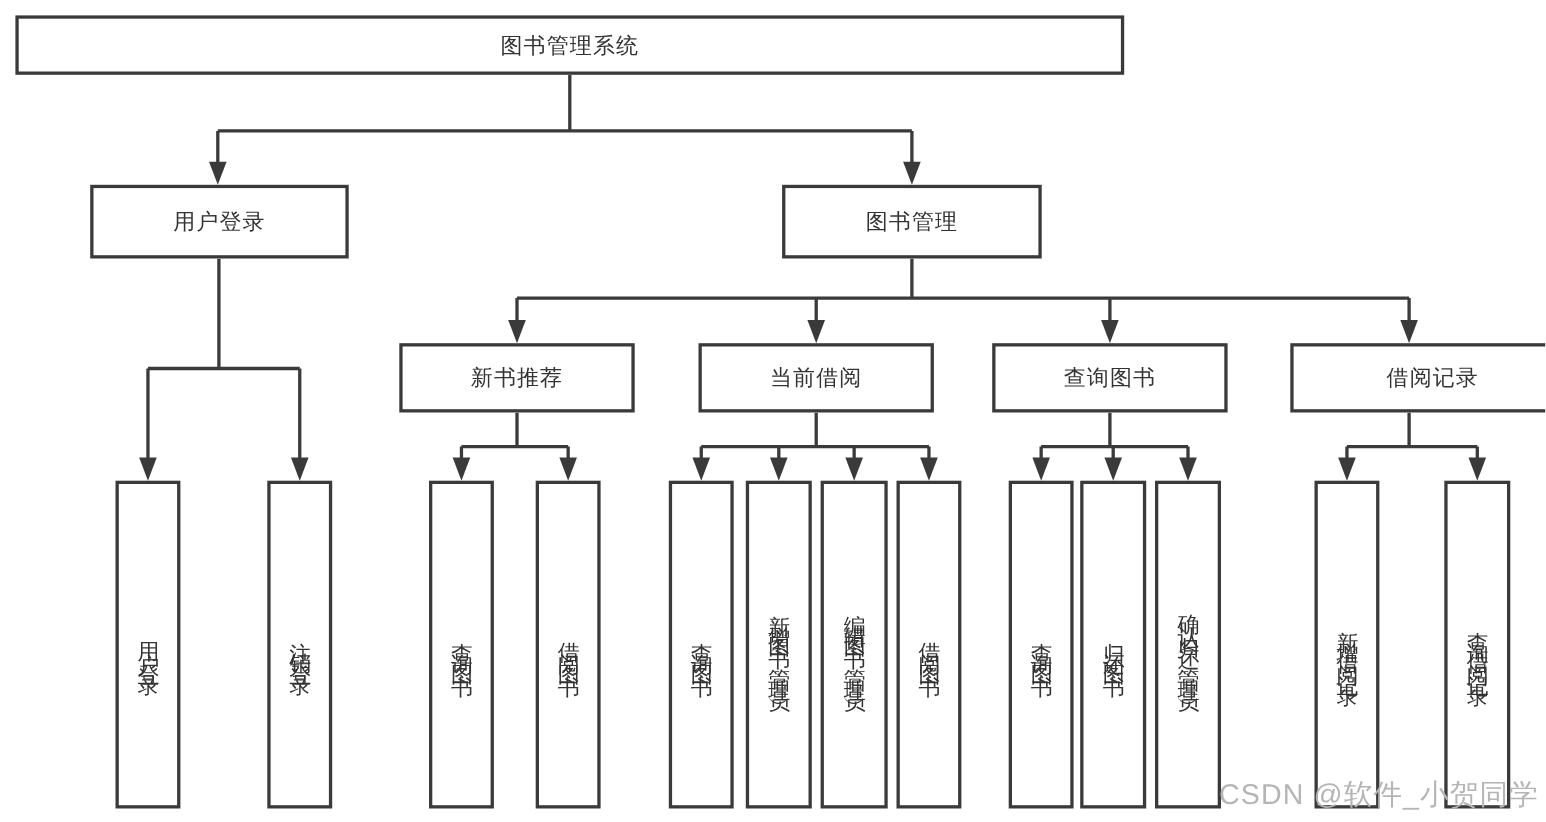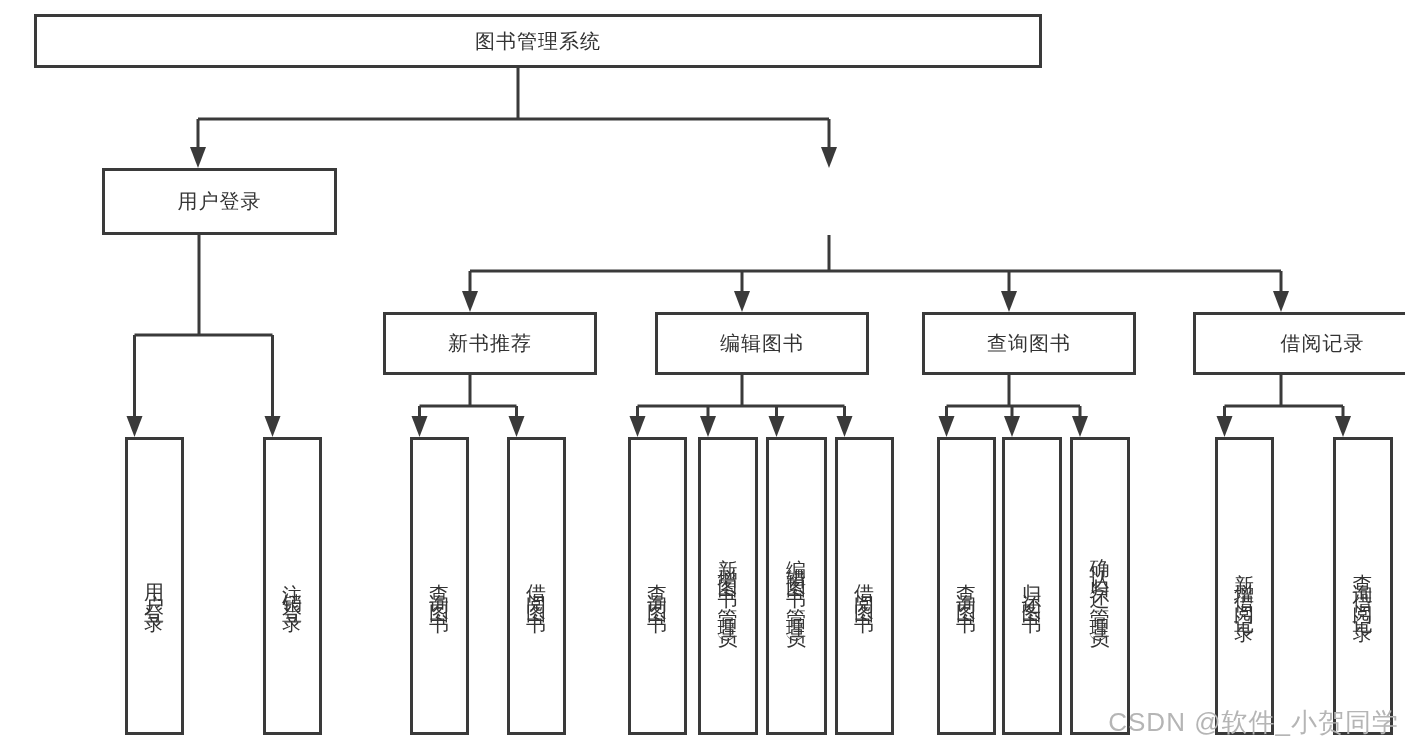--- a/index.html
+++ b/index.html
@@ -33,21 +33,20 @@
     box-sizing:border-box;
     border:3px solid var(--line);
     background:#ffffff;
     display:flex;
     align-items:center;
     justify-content:center;
     color:var(--text);
     font-size:20px;
     text-align:center;
     z-index:2;
-    margin-left:20px;
   }
   .hbox{letter-spacing:1px;}
   .vbox{
     writing-mode:vertical-rl;
     text-orientation:upright;
     letter-spacing:10px;
     line-height:1;
     padding-top:4px;
   }
   .watermark{
@@ -118,23 +117,24 @@
     <polygon class="arrow" points="938.5,416 954.5,416 946.5,437"></polygon>
     <polygon class="arrow" points="1004,416 1020,416 1012,437"></polygon>
     <polygon class="arrow" points="1072,416 1088,416 1080,437"></polygon>
     <polygon class="arrow" points="1216.5,416 1232.5,416 1224.5,437"></polygon>
     <polygon class="arrow" points="1335,416 1351,416 1343,437"></polygon>
   </svg>
 
   <div class="box hbox" style="left:14px;top:14px;width:1008px;height:54px;">图书管理系统</div>
 
   <div class="box hbox" style="left:82px;top:168px;width:235px;height:67px;">用户登录</div>
+  <div class="box hbox" style="left:711px;top:168px;width:236px;height:67px;">图书管理</div>
 
   <div class="box hbox" style="left:363px;top:312px;width:214px;height:63px;">新书推荐</div>
-  <div class="box hbox" style="left:635px;top:312px;width:214px;height:63px;">编辑图书</div>
+  <div class="box hbox" style="left:635px;top:312px;width:214px;height:63px;">当前借阅</div>
   <div class="box hbox" style="left:902px;top:312px;width:214px;height:63px;">查询图书</div>
   <div class="box hbox" style="left:1173px;top:312px;width:259px;height:63px;">借阅记录</div>
 
   <div class="box vbox" style="left:105px;top:437px;width:59px;height:298px;">用户登录</div>
   <div class="box vbox" style="left:243px;top:437px;width:59px;height:298px;">注销登录</div>
 
   <div class="box vbox" style="left:390px;top:437px;width:59px;height:298px;">查询图书</div>
   <div class="box vbox" style="left:487px;top:437px;width:59px;height:298px;">借阅图书</div>
 
   <div class="box vbox" style="left:608px;top:437px;width:59px;height:298px;">查询图书</div>

